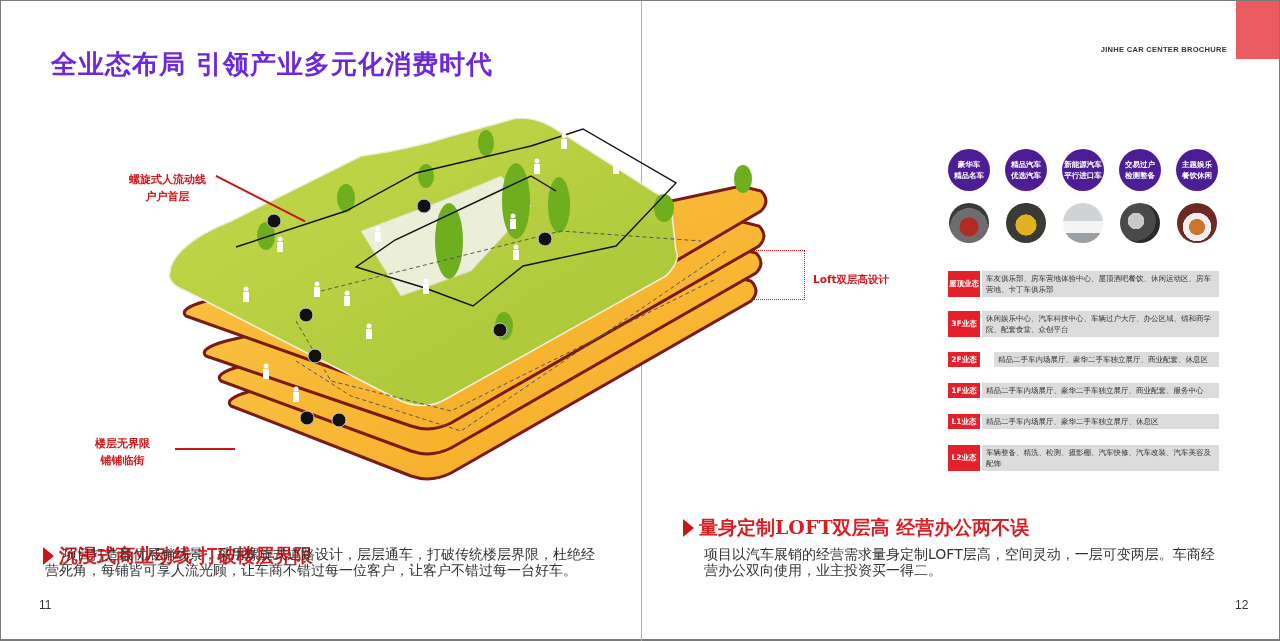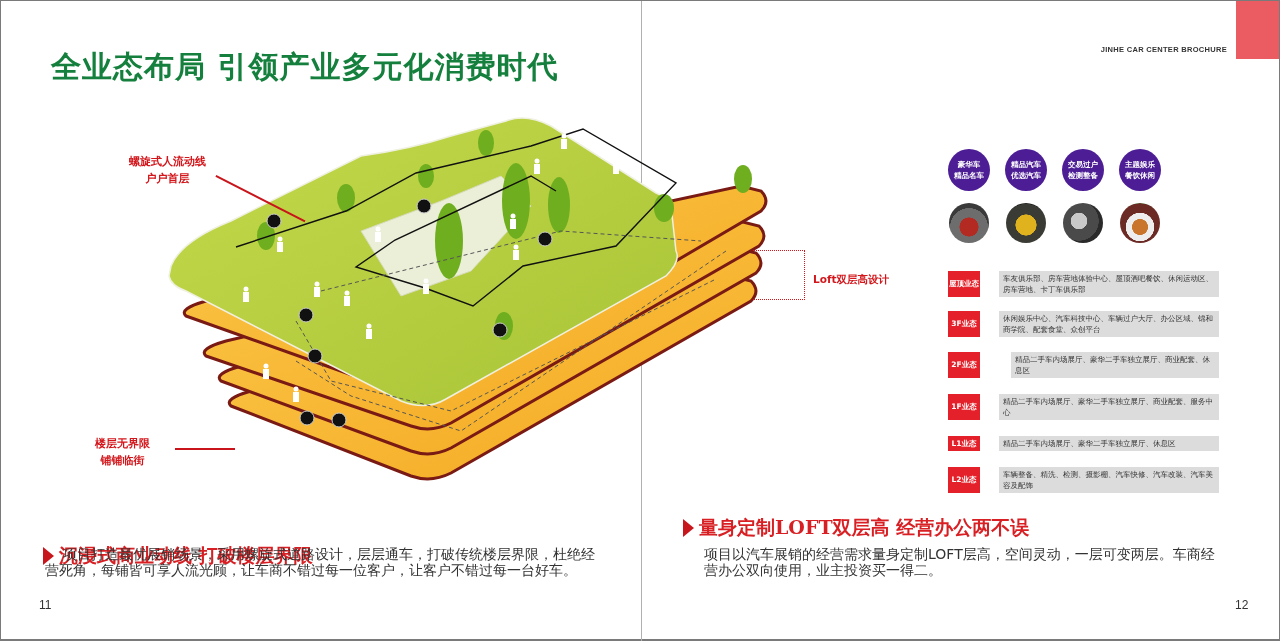--- a/index.html
+++ b/index.html
@@ -2,21 +2,21 @@
 <html><head>
   <meta charset="utf-8">
   <style>
     * { margin: 0; padding: 0; box-sizing: border-box; }
     body { width: 1280px; height: 641px; background: #fff; font-family: "DejaVu Sans", sans-serif; overflow: hidden; position: relative; }
     .spread { position: absolute; left: 0; top: 0; width: 1280px; height: 641px; border: 1px solid #7a7a7a; border-bottom-width: 2px; background: #fff; }
     .divider { position: absolute; left: 640px; top: 0; width: 1px; height: 641px; background: #b0b0b0; }
     .page { position: absolute; top: 0; height: 641px; }
     .page.left { left: 0; width: 640px; }
 
-    .main-title { position: absolute; left: 50px; top: 46px; font-family: "DejaVu Serif", serif; font-weight: bold; font-size: 30px; color: #15803d; letter-spacing: 1px; white-space: nowrap; }
+    .main-title { position: absolute; left: 50px; top: 46px; font-family: "DejaVu Serif", serif; font-weight: bold; font-size: 26px; color: #6d28d9; letter-spacing: 1px; white-space: nowrap; }
 
     .callout { position: absolute; font-size: 11px; font-weight: bold; color: #d2161b; text-align: center; line-height: 17px; }
     .callout-line { position: absolute; background: #c8141a; height: 1.5px; transform-origin: left center; }
 
     .diagram { position: absolute; left: 160px; top: 100px; width: 640px; height: 380px; }
 
     .sec-title { position: absolute; font-family: "DejaVu Serif", serif; font-weight: bold; font-size: 19px; color: #d81f23; white-space: nowrap; display: flex; align-items: center; }
     .sec-title .tri { width: 0; height: 0; border-top: 9px solid transparent; border-bottom: 9px solid transparent; border-left: 11px solid #c8161d; margin-right: 5px; }
     .body-text { position: absolute; font-size: 14px; color: #333; line-height: 16px; }
     .page-num { position: absolute; top: 597px; font-size: 12px; color: #333; font-family: "Liberation Sans", sans-serif; text-align: center; }
@@ -25,21 +25,21 @@
     .corner-block { position: absolute; right: 0; top: 0; width: 43px; height: 58px; background: #ea5b62; }
 
     .circles { position: absolute; left: 947px; top: 148px; display: flex; gap: 15px; }
     .circ-col { display: flex; flex-direction: column; align-items: center; width: 42px; }
     .red-circle { width: 42px; height: 42px; border-radius: 50%; background: #4c1d95; color: #fff; font-size: 7.5px; font-weight: bold; text-align: center; display: flex; flex-direction: column; justify-content: center; line-height: 11px; }
     .photo { width: 40px; height: 40px; border-radius: 50%; margin-top: 12px; overflow: hidden; position: relative; }
 
     .floors { position: absolute; left: 947px; top: 270px; width: 271px; }
     .floor-row { display: flex; align-items: stretch; margin-bottom: 10px; }
     .floor-tag { width: 32px; background: #e4202a; color: #fff; font-size: 7.5px; font-weight: bold; display: flex; align-items: center; justify-content: center; flex-shrink: 0; }
-    .floor-desc { flex: 1; background: #dcdcdc; color: #333; font-size: 7.5px; line-height: 11px; padding: 2px 4px; margin-left: 19px; }
+    .floor-desc { flex: 1; background: #dcdcdc; color: #333; font-size: 7.5px; line-height: 11px; padding: 2px 4px; margin-left: 2px; }
   </style>
 </head>
 <body>
 
 <div class="spread">
   <div class="divider"></div>
 
   <div class="page left">
     <div class="main-title">全业态布局  引领产业多元化消费时代</div>
 
@@ -156,21 +156,21 @@
             <circle cx="3" cy="0" r="2.5"></circle>
             <rect x="0" y="3" width="6" height="10"></rect>
           </g>
         <g transform="translate(132,288)">
             <circle cx="3" cy="0" r="2.5"></circle>
             <rect x="0" y="3" width="6" height="10"></rect>
           </g>
       </g>
     </svg>
 
-    <div class="callout" style="left:128px; top:152px;">
+    <div class="callout" style="left:128px; top:170px;">
       <div>螺旋式人流动线</div>
       <div>户户首层</div>
     </div>
     <div class="callout-line" style="left:215px; top:174px; width:100px; transform: rotate(27deg);"></div>
 
     <div class="callout" style="left:94px; top:434px;">
       <div>楼层无界限</div>
       <div>铺铺临街</div>
     </div>
     <div class="callout-line" style="left:174px; top:447px; width:60px;"></div>
@@ -197,20 +197,27 @@
         <span>精品名车</span>
       </div>
       <div class="photo" style="background: radial-gradient(circle at 50% 60%, #b22a22 0 30%, #6d6d6d 31% 60%, #3a3a3a 61%);"></div>
     </div>
     <div class="circ-col">
       <div class="red-circle">
         <span>精品汽车</span>
         <span>优选汽车</span>
       </div>
       <div class="photo" style="background: radial-gradient(circle at 50% 55%, #e0b21e 0 35%, #3b3b35 36% 70%, #222 71%);"></div>
+    </div>
+    <div class="circ-col">
+      <div class="red-circle">
+        <span>新能源汽车</span>
+        <span>平行进口车</span>
+      </div>
+      <div class="photo" style="background: linear-gradient(180deg, #cfd3d6 0 45%, #f4f4f4 46% 75%, #9aa0a3 76%);"></div>
     </div>
     <div class="circ-col">
       <div class="red-circle">
         <span>交易过户</span>
         <span>检测整备</span>
       </div>
       <div class="photo" style="background: radial-gradient(circle at 40% 45%, #c9c9c9 0 25%, #4a4a4a 26% 60%, #2a2a2a 61%);"></div>
     </div>
     <div class="circ-col">
       <div class="red-circle">

